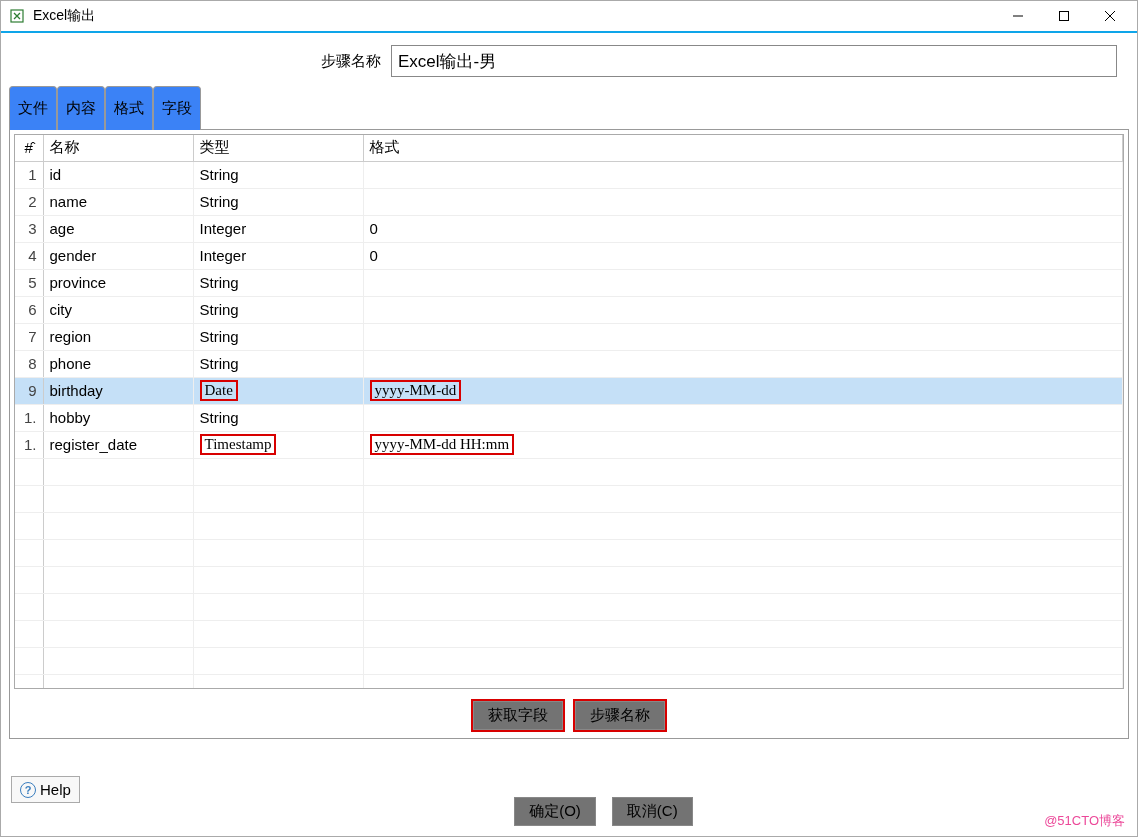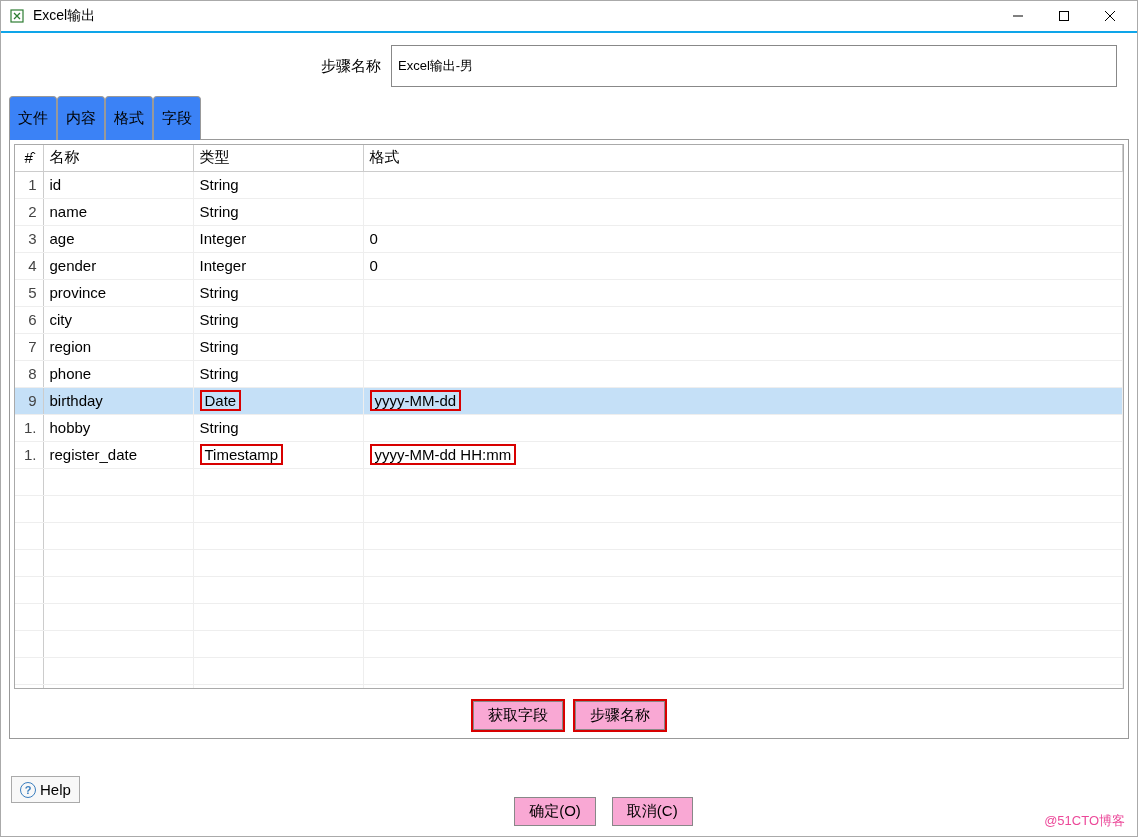--- a/index.html
+++ b/index.html
@@ -5,35 +5,35 @@
 * { box-sizing: border-box; margin: 0; padding: 0; }
 body { font-family: "Microsoft YaHei", "SimSun", Arial, sans-serif; font-size: 14px; background: #fff; color: #000; }
 .window { width: 1138px; height: 837px; border: 1px solid #aaa; background: #fff; display: flex; flex-direction: column; position: relative; }
 .titlebar { height: 32px; display: flex; align-items: center; padding: 0 4px 0 8px; border-bottom: 2px solid #0ea5e9; }
 .titlebar .app-icon { width: 16px; height: 16px; margin-right: 8px; display: inline-flex; align-items: center; justify-content: center; }
 .titlebar .title { flex: 1; font-size: 14px; }
 .win-controls { display: flex; }
 .win-btn { width: 46px; height: 30px; display: flex; align-items: center; justify-content: center; cursor: default; }
 .step-row { display: flex; align-items: center; padding: 12px 20px 8px 10px; }
 .step-label { width: 380px; text-align: right; padding-right: 10px; font-size: 15px; }
-.step-input { flex: 1; height: 42px; border: 1px solid #888; padding: 2px 6px; font-size: 13px; font-family: inherit; }
+.step-input { flex: 1; height: 32px; border: 1px solid #888; padding: 2px 6px; font-size: 17px; font-family: inherit; }
 .tabs { display: flex; padding-left: 8px; align-items: flex-end; }
 .tab { padding: 12px 8px; border: 1px solid #999; border-bottom: none; border-radius: 4px 4px 0 0; margin-right: 0px; cursor: default; background: #3b82f6; font-size: 15px; position: relative; top: 1px; }
 .tab-content { margin: 0 8px 8px 8px; border: 1px solid #999; flex: 1; display: flex; flex-direction: column; overflow: hidden; }
 .grid { border: 1px solid #aaa; margin: 4px; flex: 1; overflow: auto; background: #fff; }
 table { border-collapse: collapse; width: 100%; font-size: 15px; }
 th { text-align: left; font-weight: normal; border-right: 1px solid #ccc; border-bottom: 1px solid #ccc; padding: 3px 6px; background: #fff; height: 26px; }
 td { border-right: 1px solid #eee; border-bottom: 1px solid #eee; padding: 2px 6px; height: 27px; }
 td.rownum { text-align: right; color: #444; border-right: 1px solid #ccc; width: 28px; }
 th.rownum { width: 28px; text-align: center; }
 tr.selected td { background: #c5e0f7; }
-.highlight { border: 2px solid #d80000; padding: 0px 3px; display: inline-block; }
+.highlight { border: 2px solid #d80000; padding: 0px 3px; display: inline-block; font-family: Liberation Serif, serif; }
 tr.empty td { height: 27px; }
 .button-row { display: flex; justify-content: center; gap: 12px; padding: 8px; }
-.btn { border: 1px solid #888; background: #f9a8d4; padding: 4px 14px; font-size: 15px; font-family: inherit; cursor: default; }
+.btn { border: 1px solid #888; background: #737373; padding: 4px 14px; font-size: 15px; font-family: inherit; cursor: default; }
 .btn.hl { outline: 2px solid #d80000; }
 .footer { display: flex; align-items: center; padding: 6px 10px 10px 10px; }
 .help-btn { border: 1px solid #aaa; background: #f8f8f8; padding: 4px 8px; font-size: 15px; display: inline-flex; align-items: center; gap: 4px; cursor: default; }
 .footer-center { flex: 1; display: flex; justify-content: center; gap: 16px; margin-top: 44px; }
 .watermark { position: absolute; right: 12px; bottom: 6px; color: #ec4899; font-size: 13px; }
 .q-icon { width: 16px; height: 16px; border-radius: 50%; border: 1px solid #3a7ebf; color: #3a7ebf; display: inline-flex; align-items: center; justify-content: center; font-size: 11px; font-weight: bold; }
 .col-name { width: 150px; }
 .col-type { width: 170px; }
 </style>
 </head>

